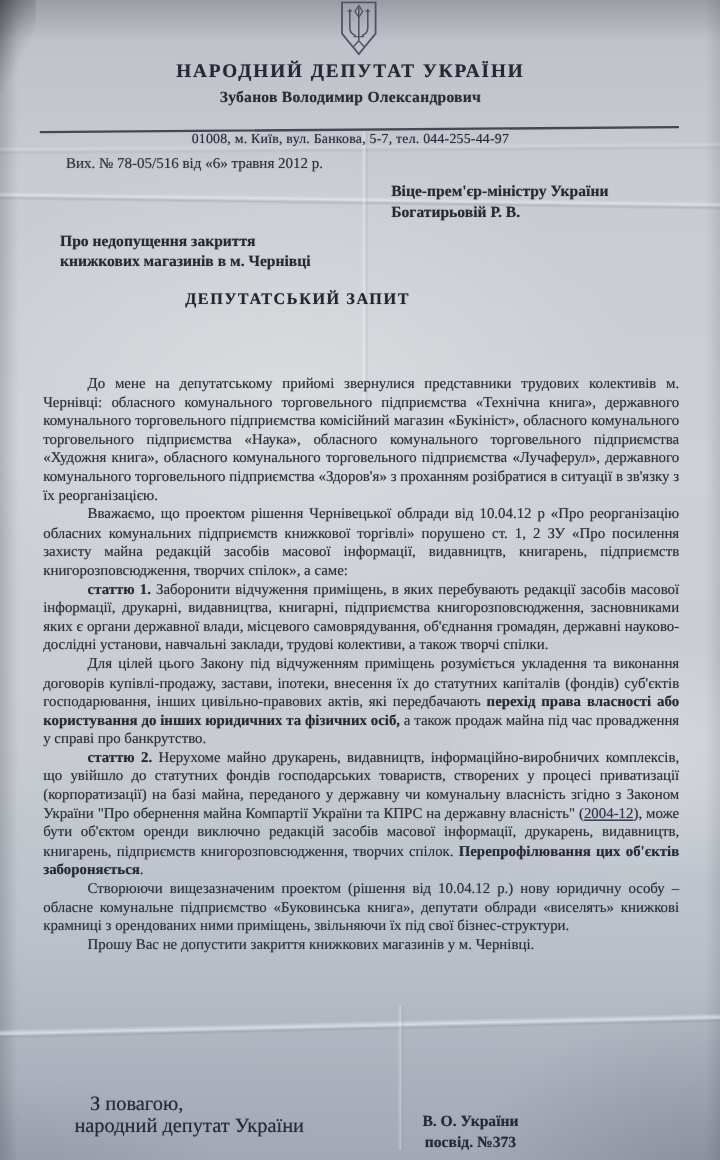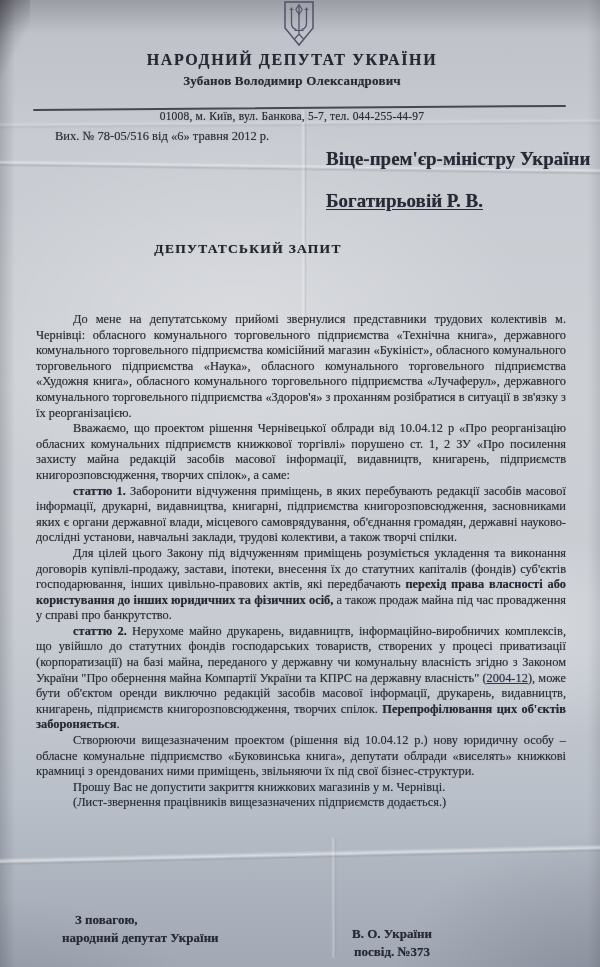--- a/index.html
+++ b/index.html
@@ -33,37 +33,37 @@
 
   .emblem{position:absolute;top:1px;left:281px;width:36px;height:46px;}
   .hdr-line{position:absolute;left:0;width:584px;text-align:center;}
   .hdr-title{top:51px;font-weight:bold;font-size:16px;letter-spacing:1.6px;color:#262833;}
   .hdr-name{top:73px;font-weight:bold;font-size:13px;letter-spacing:.2px;color:#2a2c37;text-align:center;}
   .hdr-rule{position:absolute;top:107px;left:33px;width:533px;height:2px;background:#454754;
     transform:rotate(-.45deg);border-radius:1px;}
   .hdr-addr{top:110px;font-weight:normal;font-size:11.5px;letter-spacing:.2px;color:#2a2c37;}
 
   .ref{position:absolute;top:129px;left:55px;font-size:12.5px;color:#31333d;}
-  .addressee{position:absolute;top:150px;left:326px;font-weight:bold;font-size:19px;line-height:17.5px;color:#272935;}
-  .underlined{text-decoration:underline;text-underline-offset:2px;margin-top:24px;}
+  .addressee{position:absolute;top:150px;left:326px;font-weight:bold;font-size:13px;line-height:17.5px;color:#272935;}
+  .underlined{text-underline-offset:2px;}
   .subject{position:absolute;top:192px;left:50px;font-weight:bold;font-size:13px;line-height:17px;color:#272935;}
   .doc-title{position:absolute;top:241px;left:0;width:496px;text-align:center;
     font-weight:bold;font-size:13.5px;letter-spacing:1.3px;color:#24262f;}
 
   .body-text{position:absolute;top:279px;left:36px;width:530px;
     font-size:12.4px;line-height:15.6px;text-align:justify;color:#2e3039;margin-top:33px;}
   .body-text p{margin:0;text-indent:37px;}
   .mt-lg{margin-top:13px;}
   .mt-md{margin-top:8px;}
   .mt-p6{margin-top:9px;}
   .mt-p7{margin-top:14px;}
   .mt-p8{margin-top:11px;}
   .lnk{color:#2c3654;text-decoration:underline;}
 
-  .sig-left{position:absolute;top:911px;left:62px;font-weight:bold;font-size:13px;line-height:17.5px;color:#272935;}
+  .sig-left{position:absolute;top:911px;left:62px;font-weight:normal;font-size:17px;line-height:17.5px;color:#272935;}
   .sig-left .ind{display:block;padding-left:13px;}
   .sig-right{position:absolute;top:925px;left:352px;font-weight:bold;font-size:13px;line-height:17.5px;color:#272935;}
   .sig-right .l2{display:block;padding-left:2px;}
 </style>
 </head>
 <body>
 
 <div class="photo txt">
 
   <div class="corner-shadow"></div>
@@ -89,32 +89,35 @@
   <div class="hdr-rule"></div>
   <div class="hdr-line hdr-addr">01008, м. Київ, вул. Банкова, 5-7, тел. 044-255-44-97</div>
 
   <div class="ref">Вих. № 78-05/516 від «6» травня 2012 р.</div>
 
   <div class="addressee">
     <div>Віце-прем'єр-міністру України</div>
     <div class="underlined">Богатирьовій Р. В.</div>
   </div>
 
+  <div class="subject">
+    <div>Про недопущення закриття</div>
+    <div>книжкових магазинів в м. Чернівці</div>
+  </div>
 
   <div class="doc-title">ДЕПУТАТСЬКИЙ ЗАПИТ</div>
 
   <div class="body-text">
     <p>До мене на депутатському прийомі звернулися представники трудових колективів м. Чернівці: обласного комунального торговельного підприємства «Технічна книга», державного комунального торговельного підприємства комісійний магазин «Букініст», обласного комунального торговельного підприємства «Наука», обласного комунального торговельного підприємства «Художня книга», обласного комунального торговельного підприємства «Лучаферул», державного комунального торговельного підприємства «Здоров'я» з проханням розібратися в ситуації в зв'язку з їх реорганізацією.</p>
     <p>Вважаємо, що проектом рішення Чернівецької облради від 10.04.12 р «Про реорганізацію обласних комунальних підприємств книжкової торгівлі» порушено ст. 1, 2 ЗУ «Про посилення захисту майна редакцій засобів масової інформації, видавництв, книгарень, підприємств книгорозповсюдження, творчих спілок», а саме:</p>
     <p><span class="bold">статтю 1.</span><span> Заборонити відчуження приміщень, в яких перебувають редакції засобів масової інформації, друкарні, видавництва, книгарні, підприємства книгорозповсюдження, засновниками яких є органи державної влади, місцевого самоврядування, об'єднання громадян, державні науково-дослідні установи, навчальні заклади, трудові колективи, а також творчі спілки.</span></p>
     <p class="mt-lg"><span>Для цілей цього Закону під відчуженням приміщень розуміється укладення та виконання договорів купівлі-продажу, застави, іпотеки, внесення їх до статутних капіталів (фондів) суб'єктів господарювання, інших цивільно-правових актів, які передбачають </span><span class="bold">перехід права власності або користування до інших юридичних та фізичних осіб,</span><span> а також продаж майна під час провадження у справі про банкрутство.</span></p>
     <p class="mt-md"><span class="bold">статтю 2.</span><span> Нерухоме майно друкарень, видавництв, інформаційно-виробничих комплексів, що увійшло до статутних фондів господарських товариств, створених у процесі приватизації (корпоратизації) на базі майна, переданого у державну чи комунальну власність згідно з Законом України "Про обернення майна Компартії України та КПРС на державну власність" (</span><span class="lnk">2004-12</span><span>), може бути об'єктом оренди виключно редакцій засобів масової інформації, друкарень, видавництв, книгарень, підприємств книгорозповсюдження, творчих спілок. </span><span class="bold">Перепрофілювання цих об'єктів забороняється</span><span>.</span></p>
     <p class="mt-p6">Створюючи вищезазначеним проектом (рішення від 10.04.12 р.) нову юридичну особу – обласне комунальне підприємство «Буковинська книга», депутати облради «виселять» книжкові крамниці з орендованих ними приміщень, звільняючи їх під свої бізнес-структури.</p>
     <p class="mt-p7">Прошу Вас не допустити закриття книжкових магазинів у м. Чернівці.</p>
-    <p class="mt-p8">(Лист-звернення працівників вищезазначених підприємств додається.)</p>
   </div>
 
   <div class="sig-left">
     <span class="ind">З повагою,</span>
     <span>народний депутат України</span>
   </div>
   <div class="sig-right">
     <span>В. О. України</span>
     <span class="l2">посвід. №373</span>
   </div>

